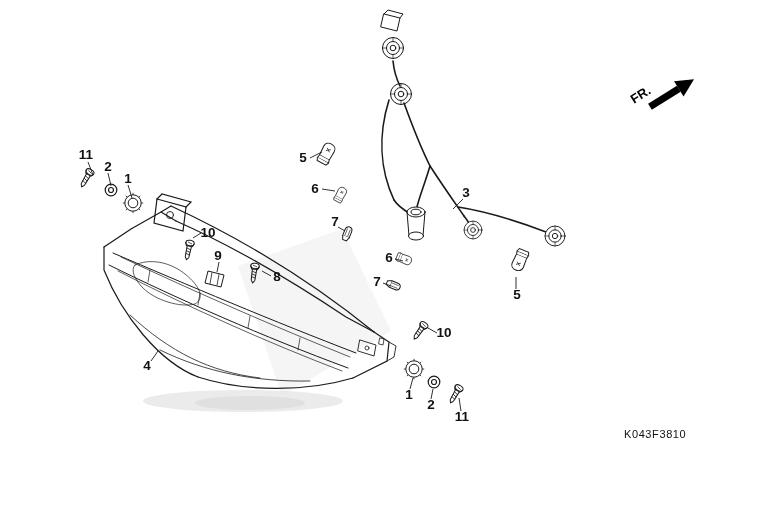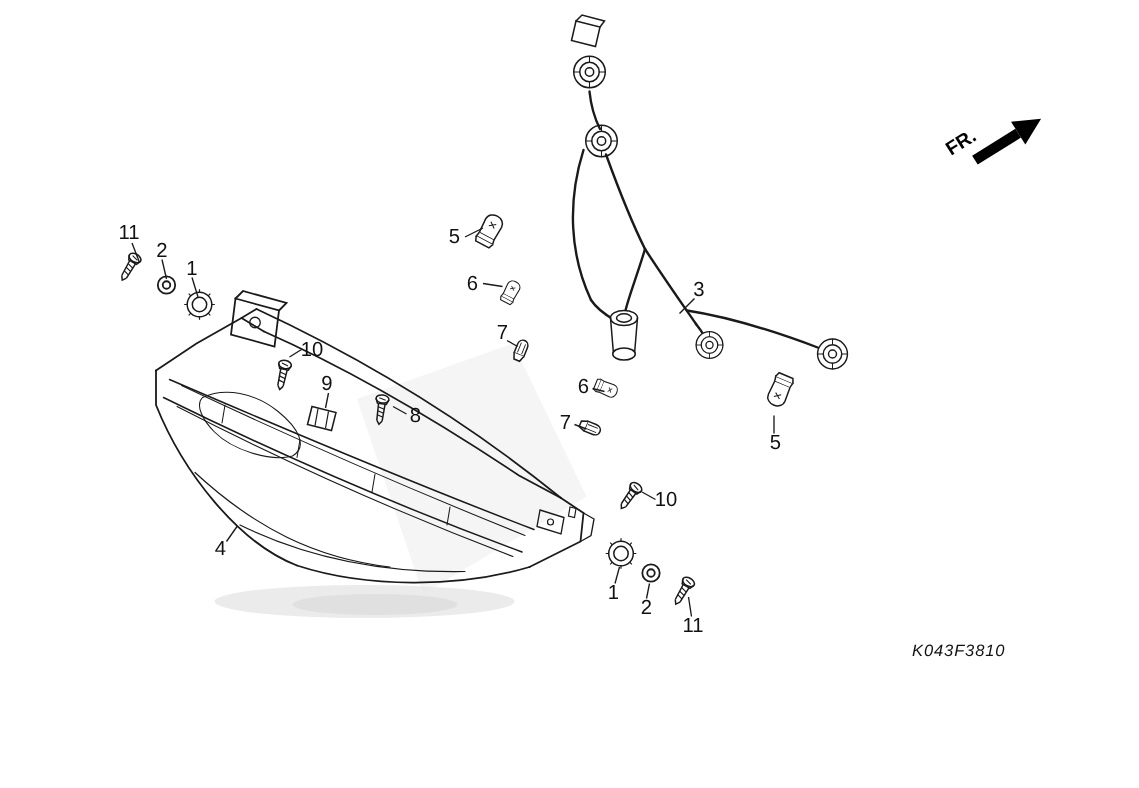--- a/index.html
+++ b/index.html
@@ -1,28 +1,28 @@
 <!DOCTYPE html>
 <html><head>
 <meta charset="utf-8">
 <style>
   html,body { margin:0; padding:0; background:#ffffff; }
   .stage {
     position:relative; width:759px; height:525px; background:#ffffff;
     font-family:"Liberation Sans", sans-serif; overflow:hidden;
   }
   .drawing { position:absolute; left:0; top:0; width:759px; height:525px; }
-  #callout-layer { position:absolute; left:0; top:0; width:759px; height:492px; pointer-events:none; }
+  #callout-layer { position:absolute; left:0; top:0; width:759px; height:492px; pointer-events:none;font-weight:bold; }
   .callout {
     position:absolute; transform:translate(-50%,-50%);
     font-size:13.5px; color:#111; line-height:1; white-space:nowrap;
   }
   .part-code {
-    position:absolute; left:608px; top:428px;
-    font-size:11px; color:#111; letter-spacing:0.6px;font-style:italic;
+    position:absolute; left:624px; top:428px;
+    font-size:11px; color:#111; letter-spacing:0.6px;
   }
 </style>
 </head>
 <body>
 
 <div class="stage">
 
   <svg class="drawing" viewBox="0 0 759 525" xmlns="http://www.w3.org/2000/svg">
 
     <defs>

